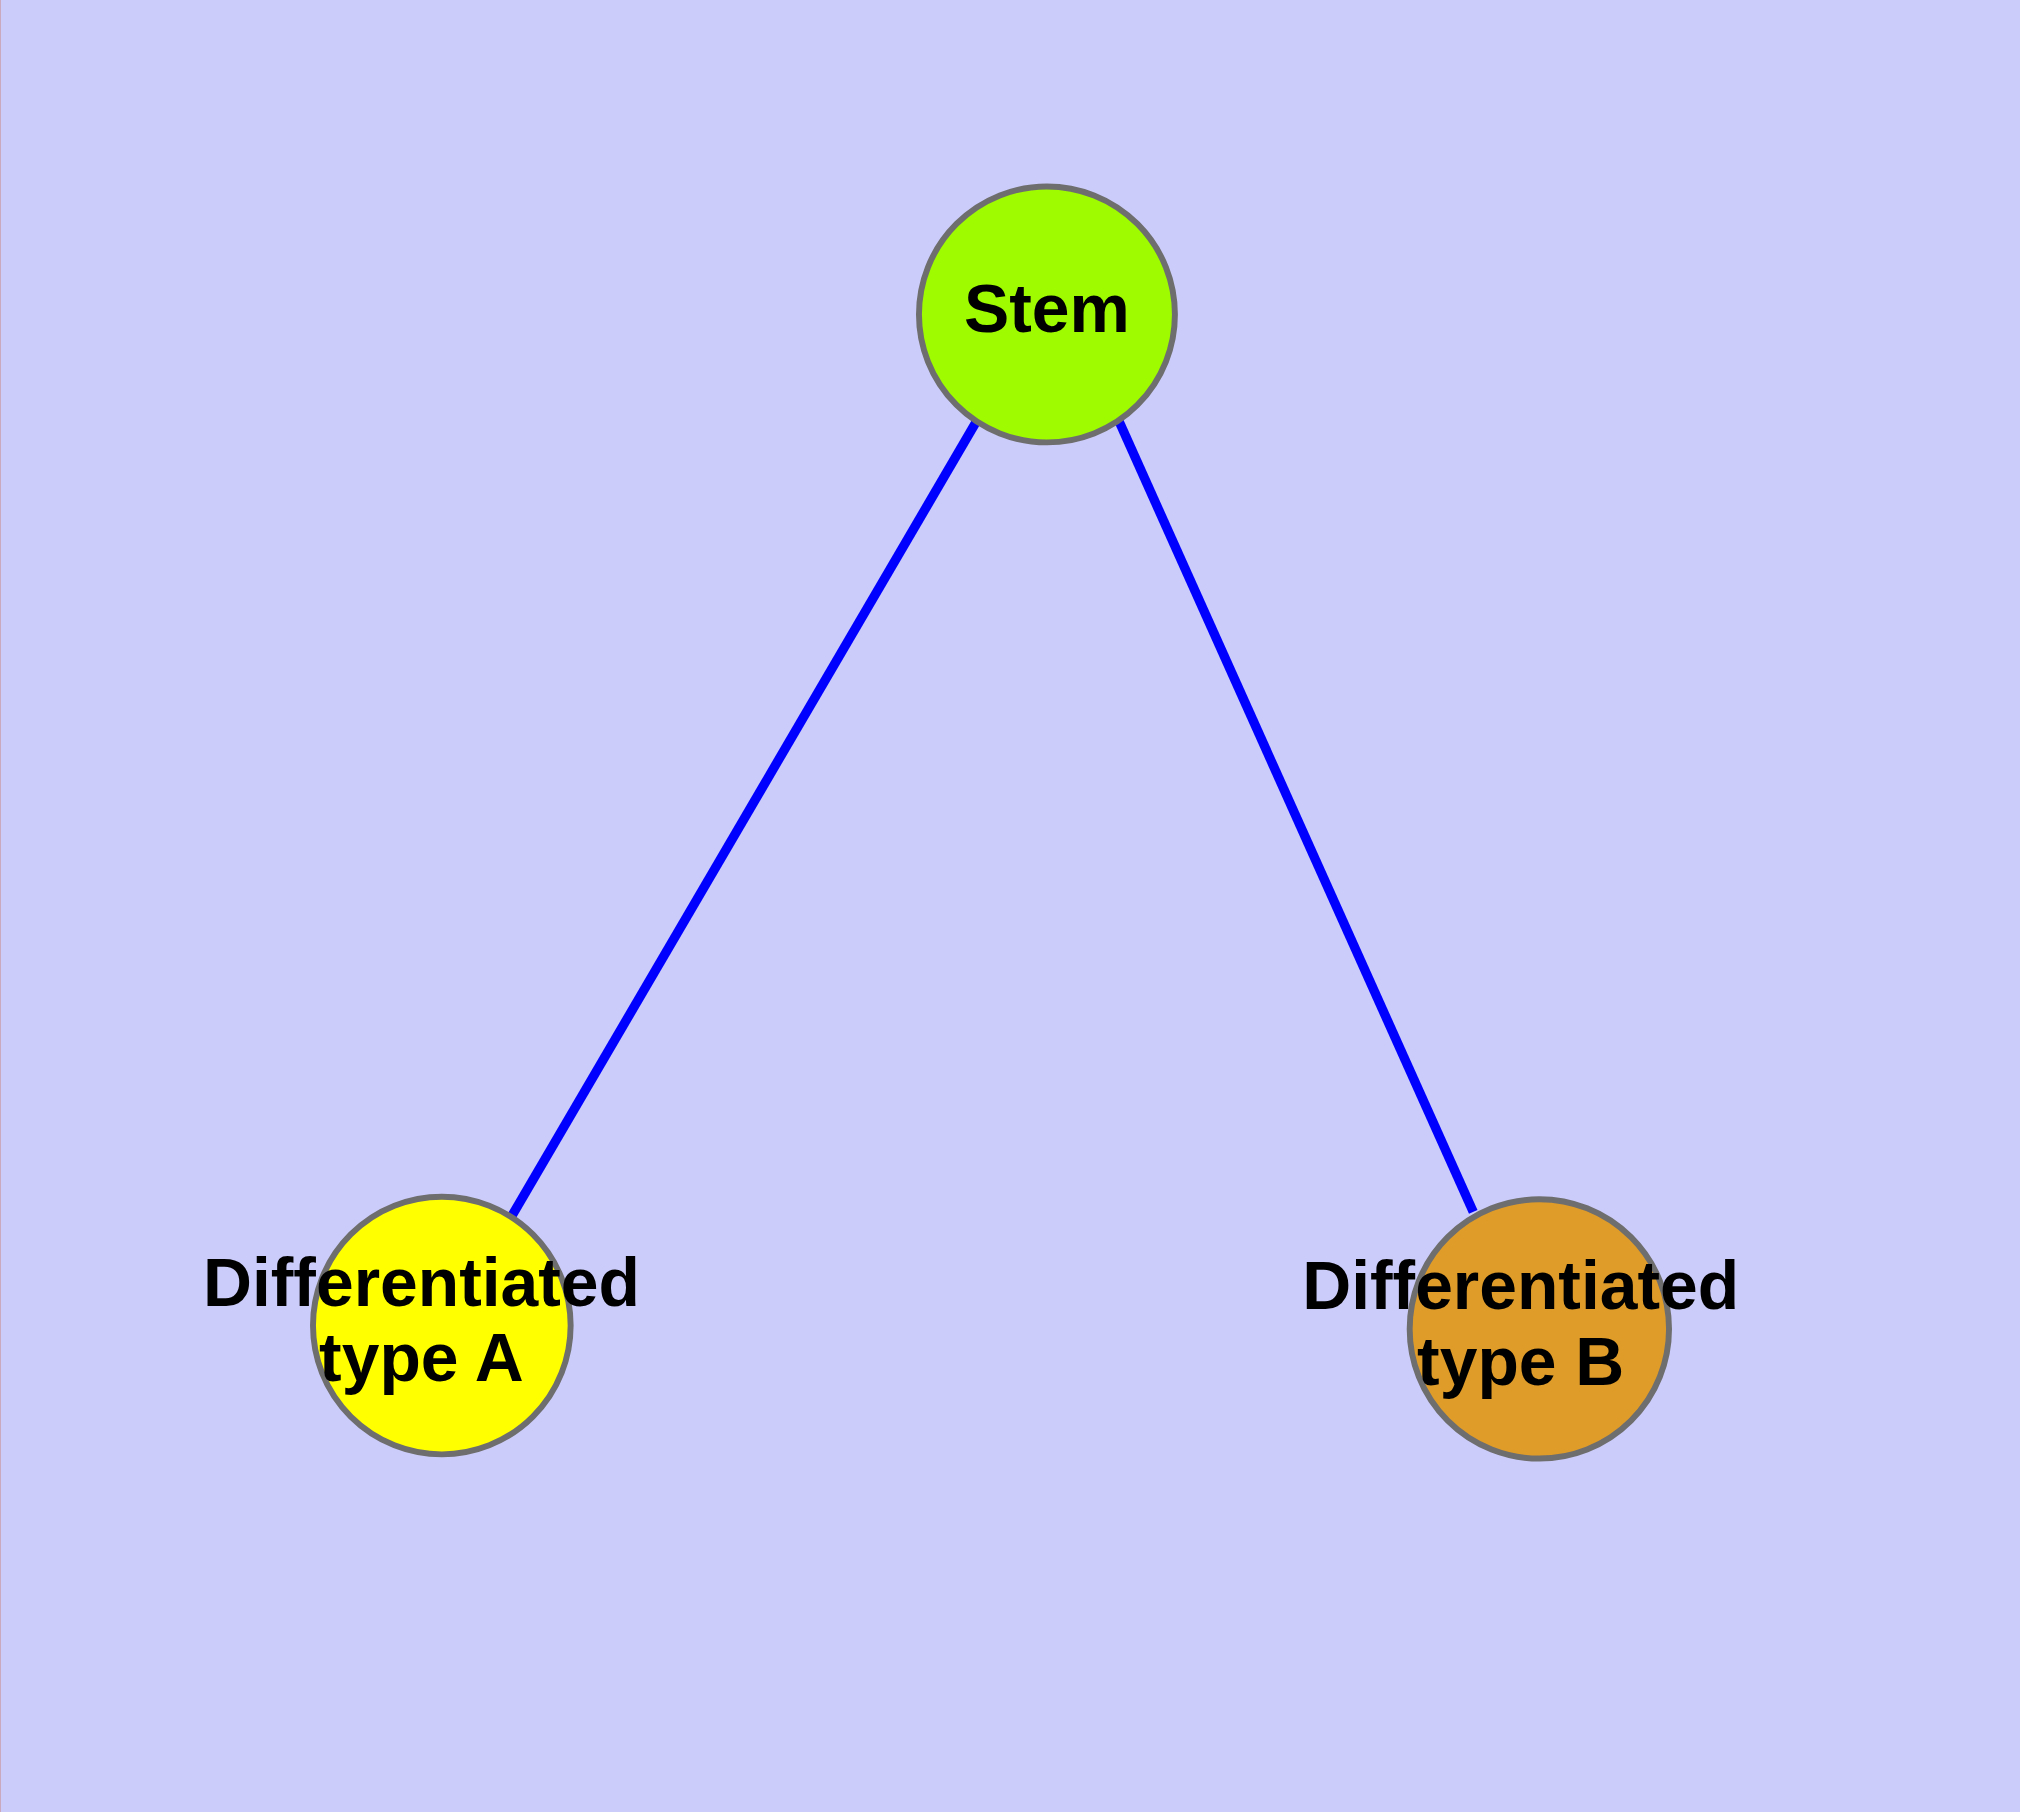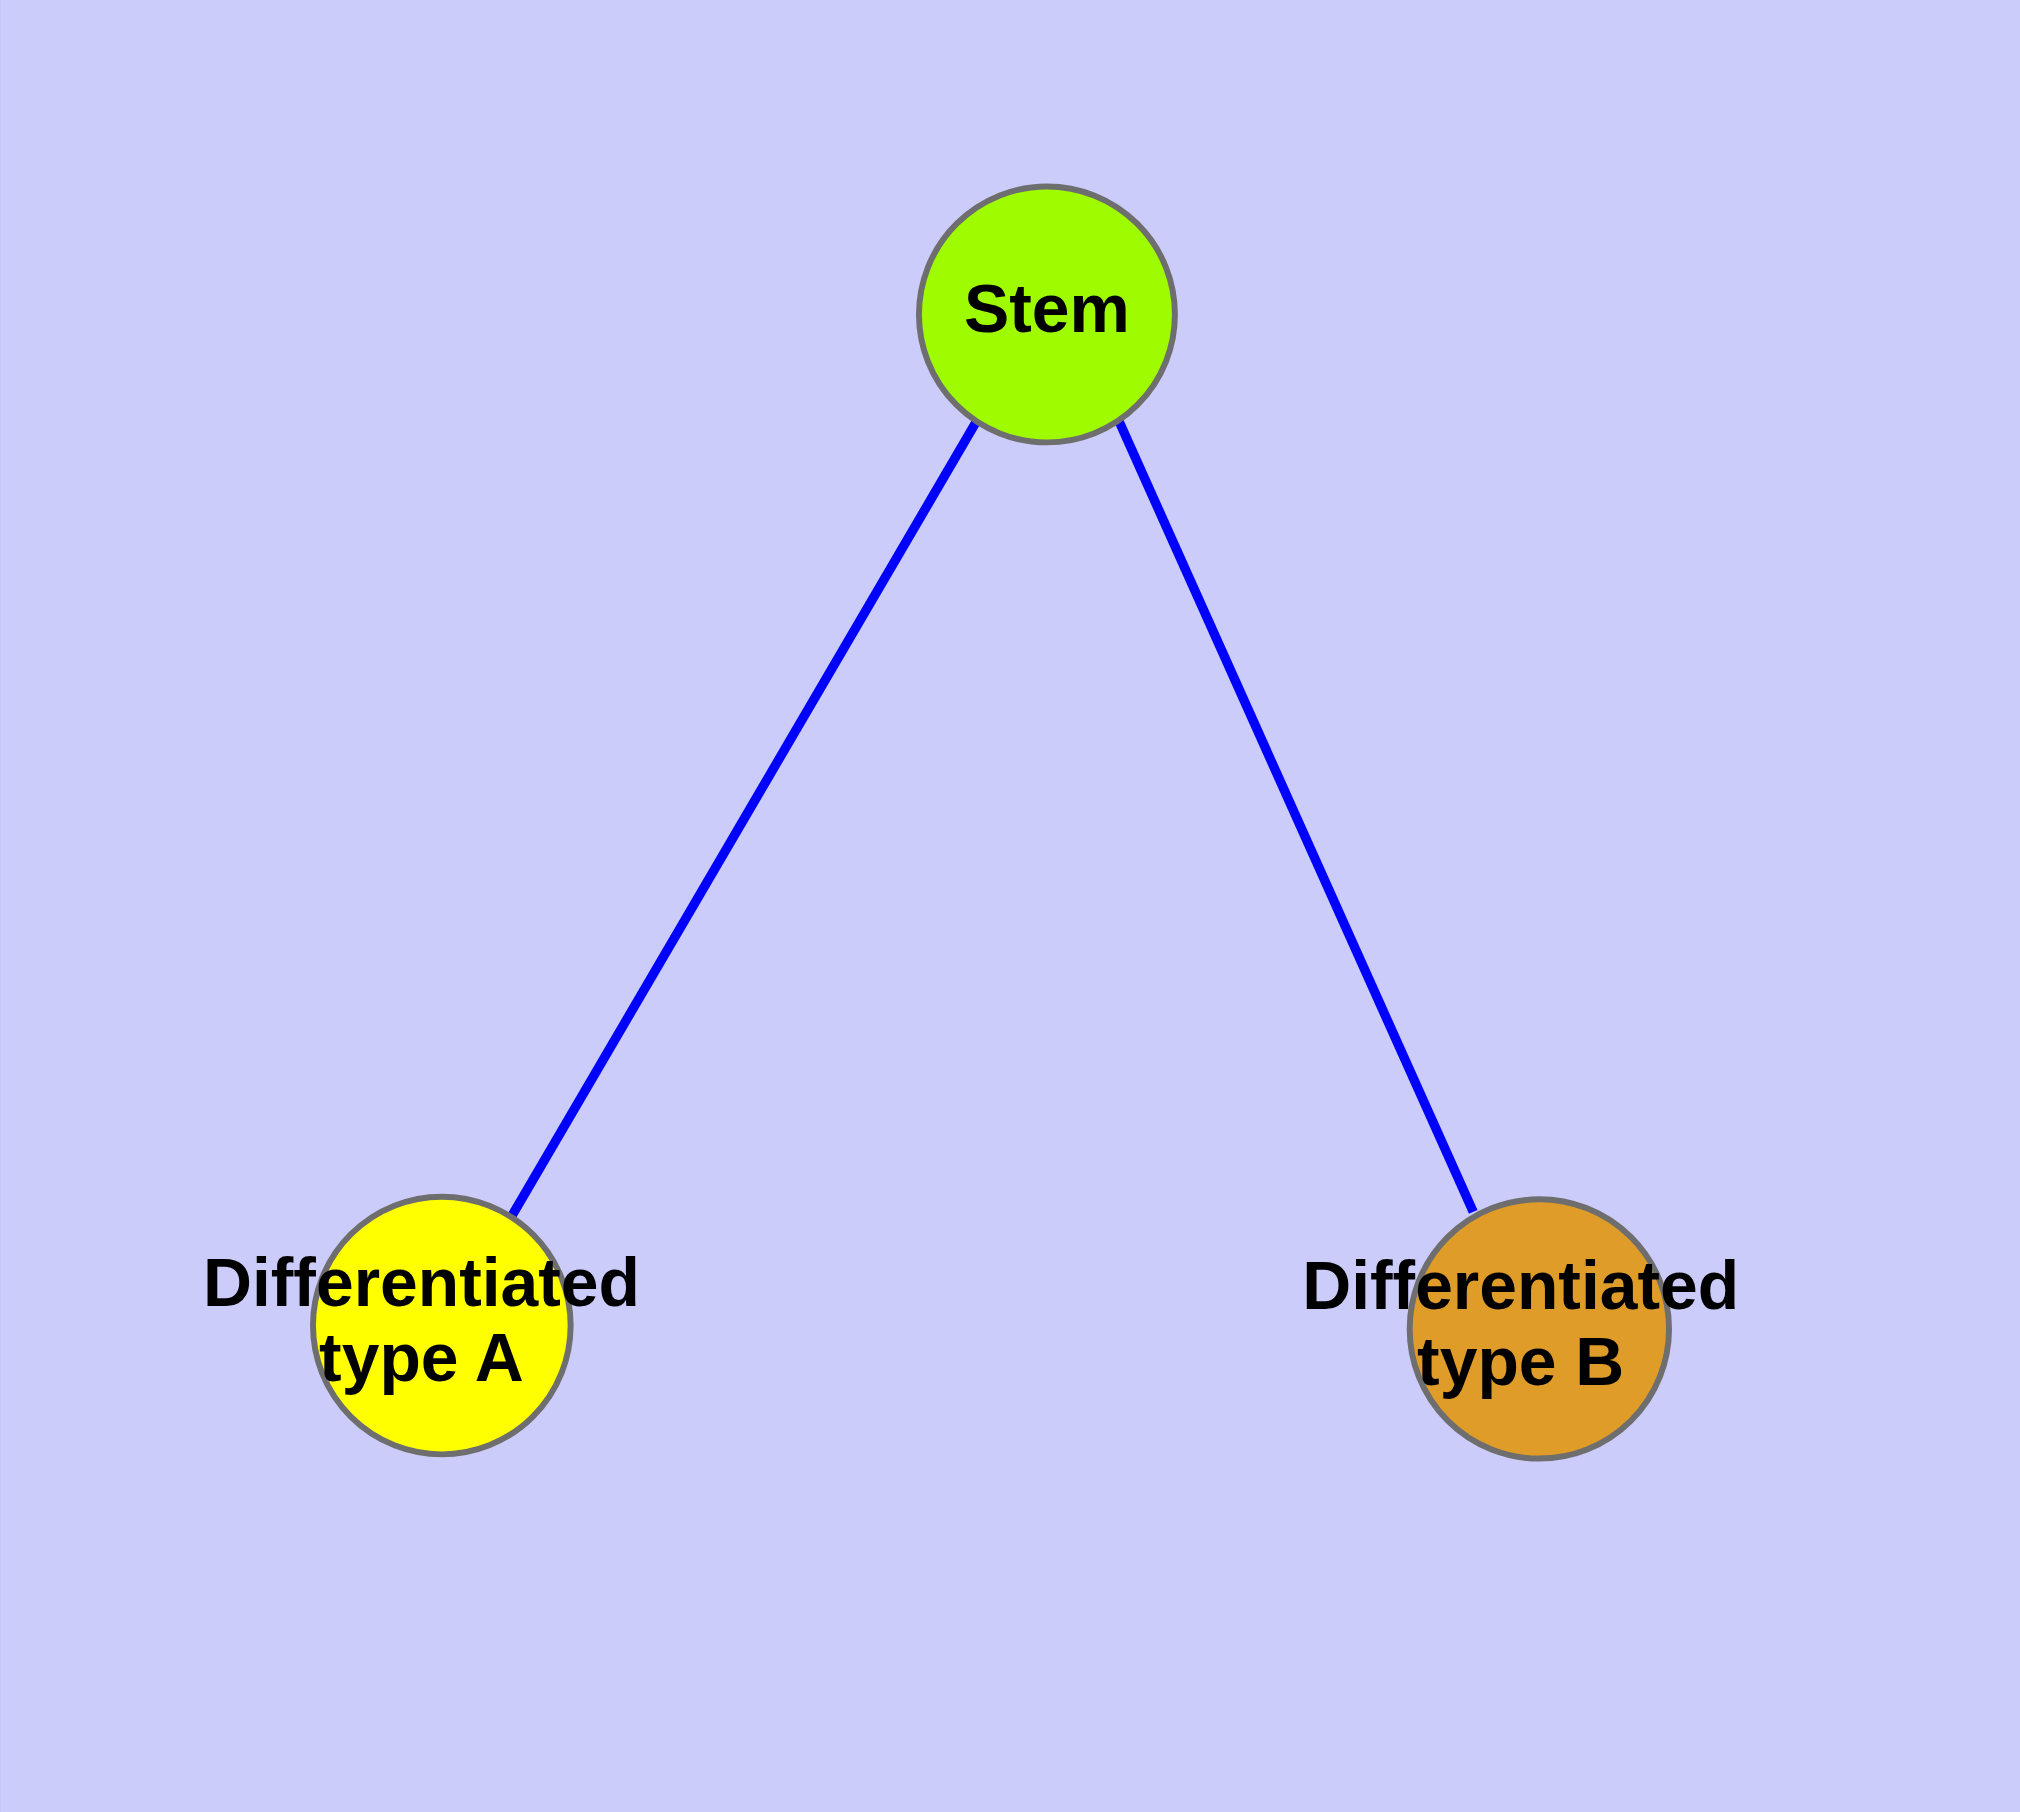--- a/index.html
+++ b/index.html
@@ -28,21 +28,21 @@
     fill: #000000;
     text-anchor: middle;
     dominant-baseline: middle;
     paint-order: normal;
     white-space: pre;
   }
 </style>
 </head>
 <body>
 
-<div id="canvas" style="background: #c4b5fd;">
+<div id="canvas" style="background: #c2410c;">
   <svg id="graph-svg" viewBox="0 0 2384 2138" xmlns="http://www.w3.org/2000/svg">
     <rect id="bg-rect" x="0" y="0" width="2384" height="2138" fill="#ccccfa"></rect>
     <g id="edges-layer">
         <line x1="1152" y1="497" x2="604" y2="1434" stroke="#0000ff" stroke-width="11" stroke-linecap="butt"></line>
         <line x1="1320" y1="497" x2="1738" y2="1430" stroke="#0000ff" stroke-width="11" stroke-linecap="butt"></line>
       </g>
     <g id="nodes-layer">
         <circle cx="1235" cy="371" r="151" fill="#9efb00" stroke="#6e6e6e" stroke-width="7"></circle>
         <circle cx="521" cy="1564" r="152" fill="#ffff00" stroke="#6e6e6e" stroke-width="7"></circle>
         <circle cx="1816" cy="1568" r="153" fill="#e09c29" stroke="#6e6e6e" stroke-width="7"></circle>

